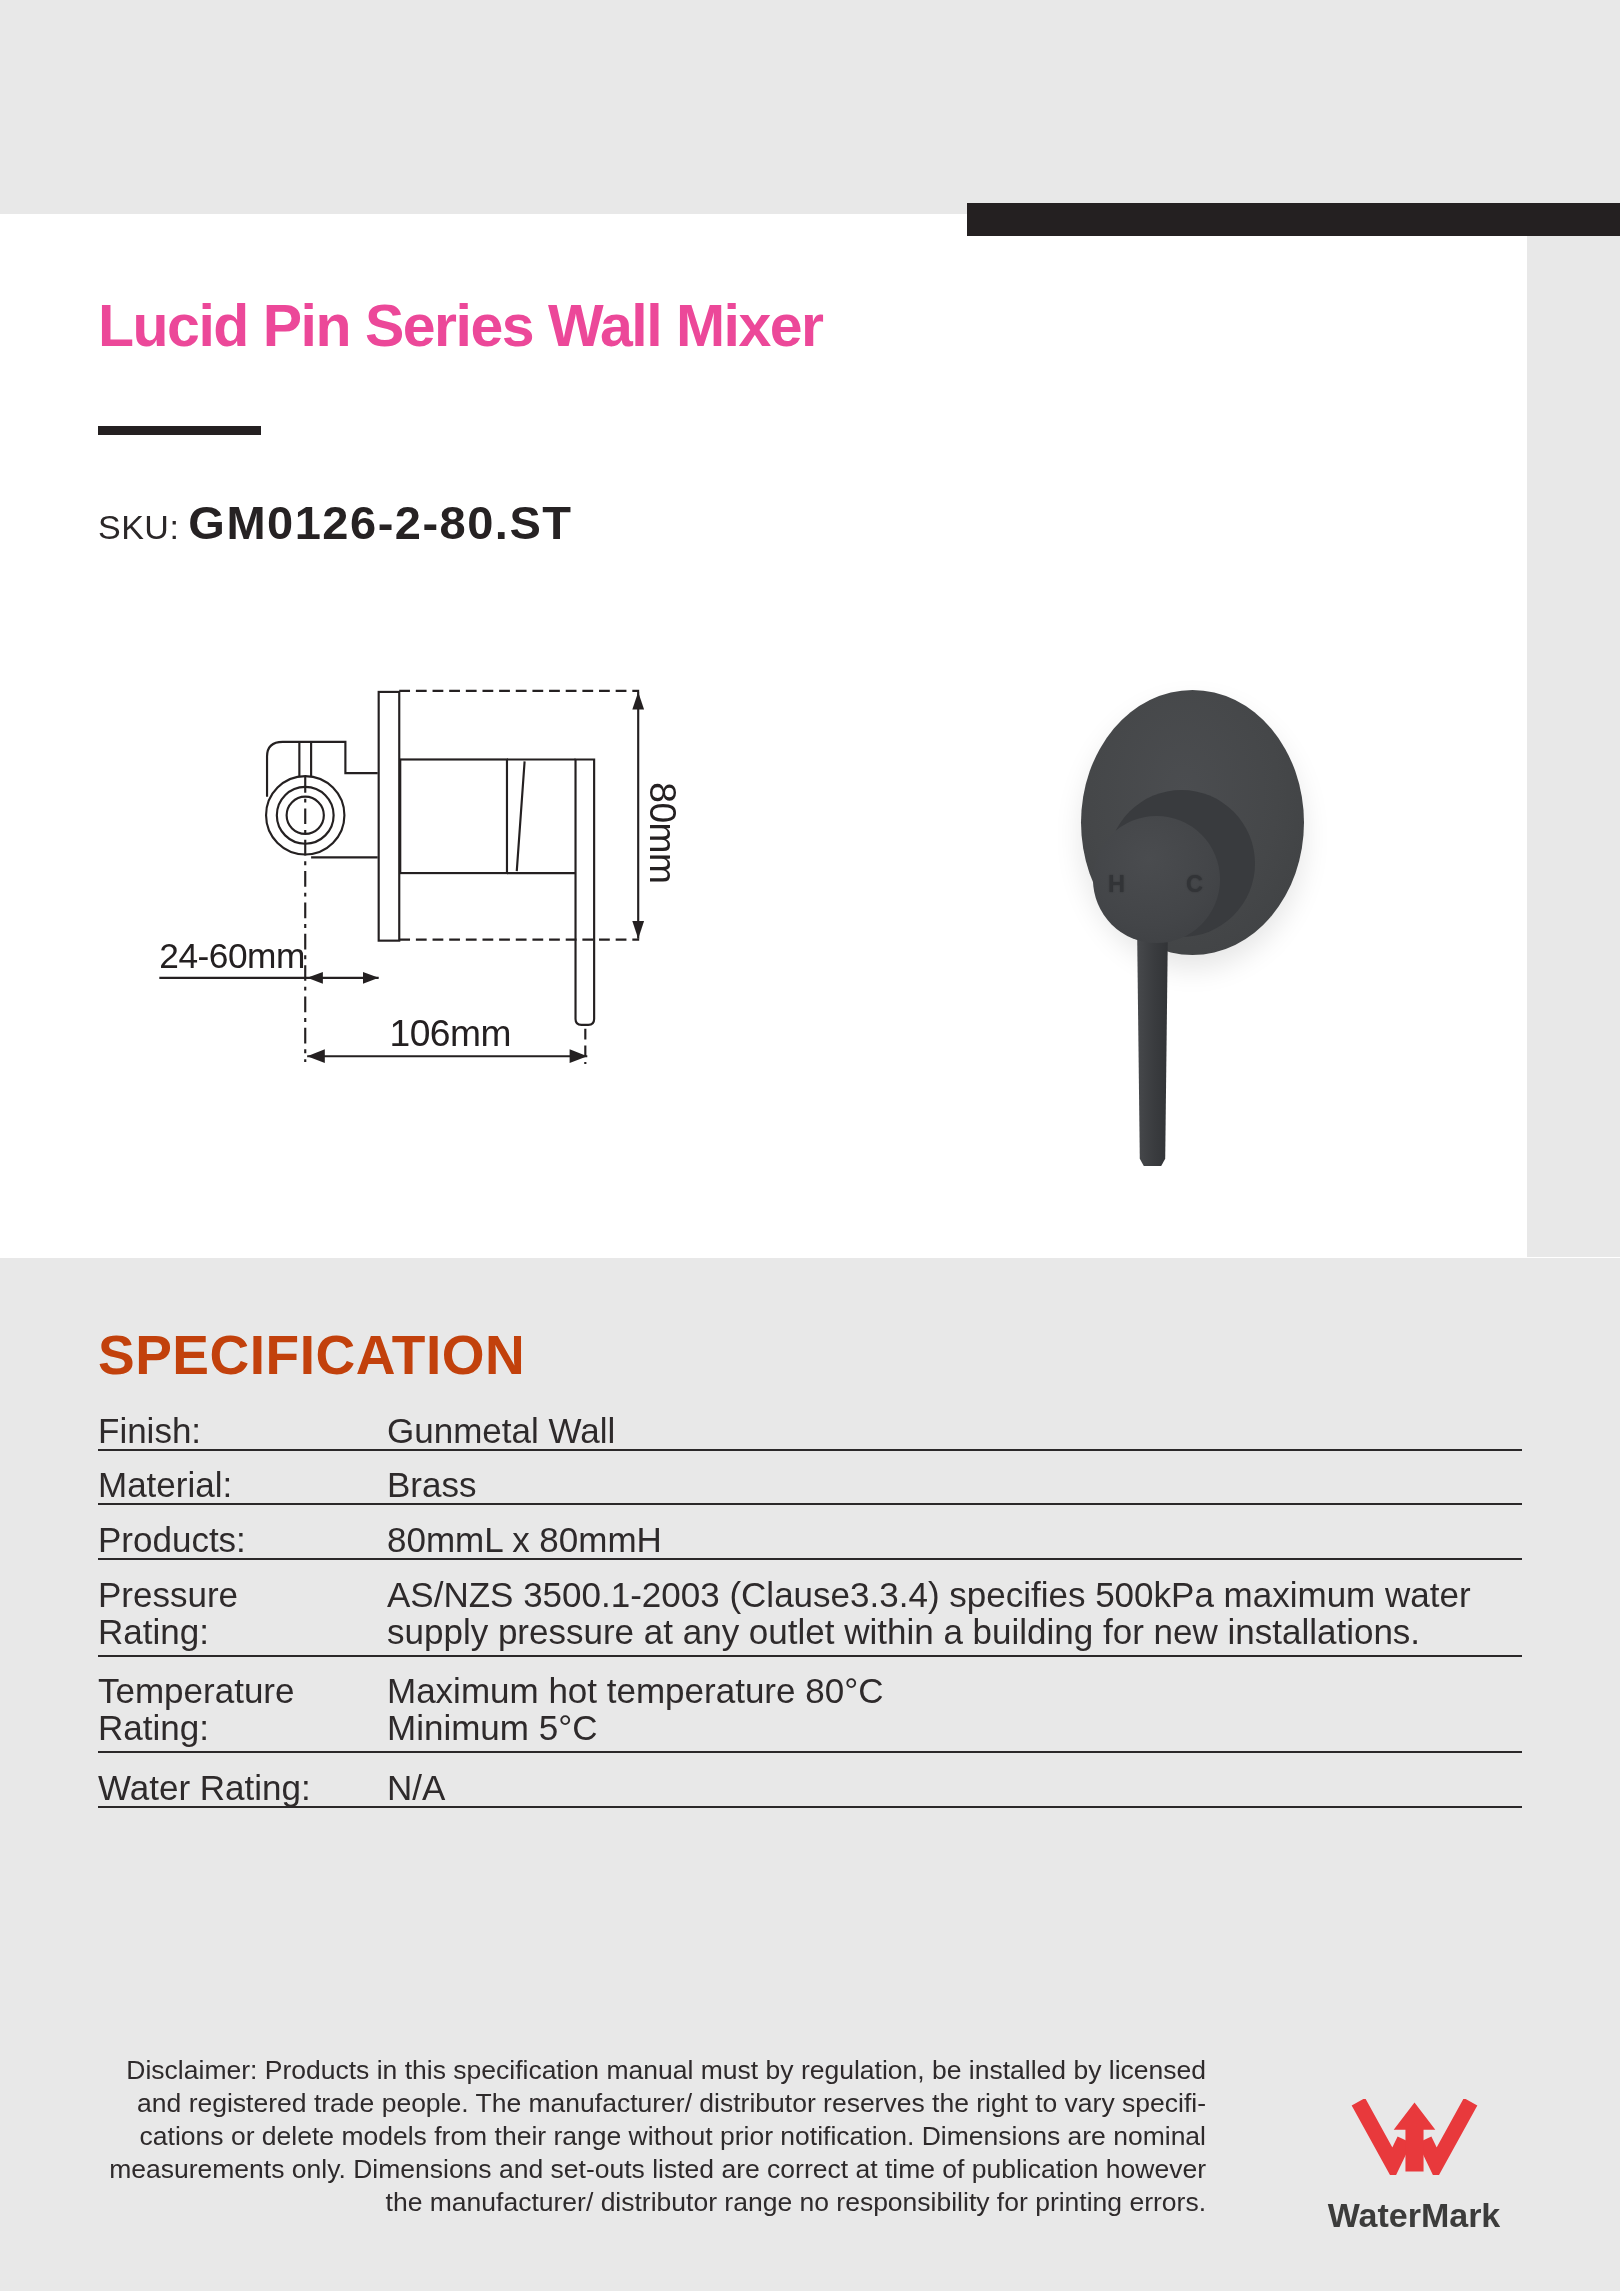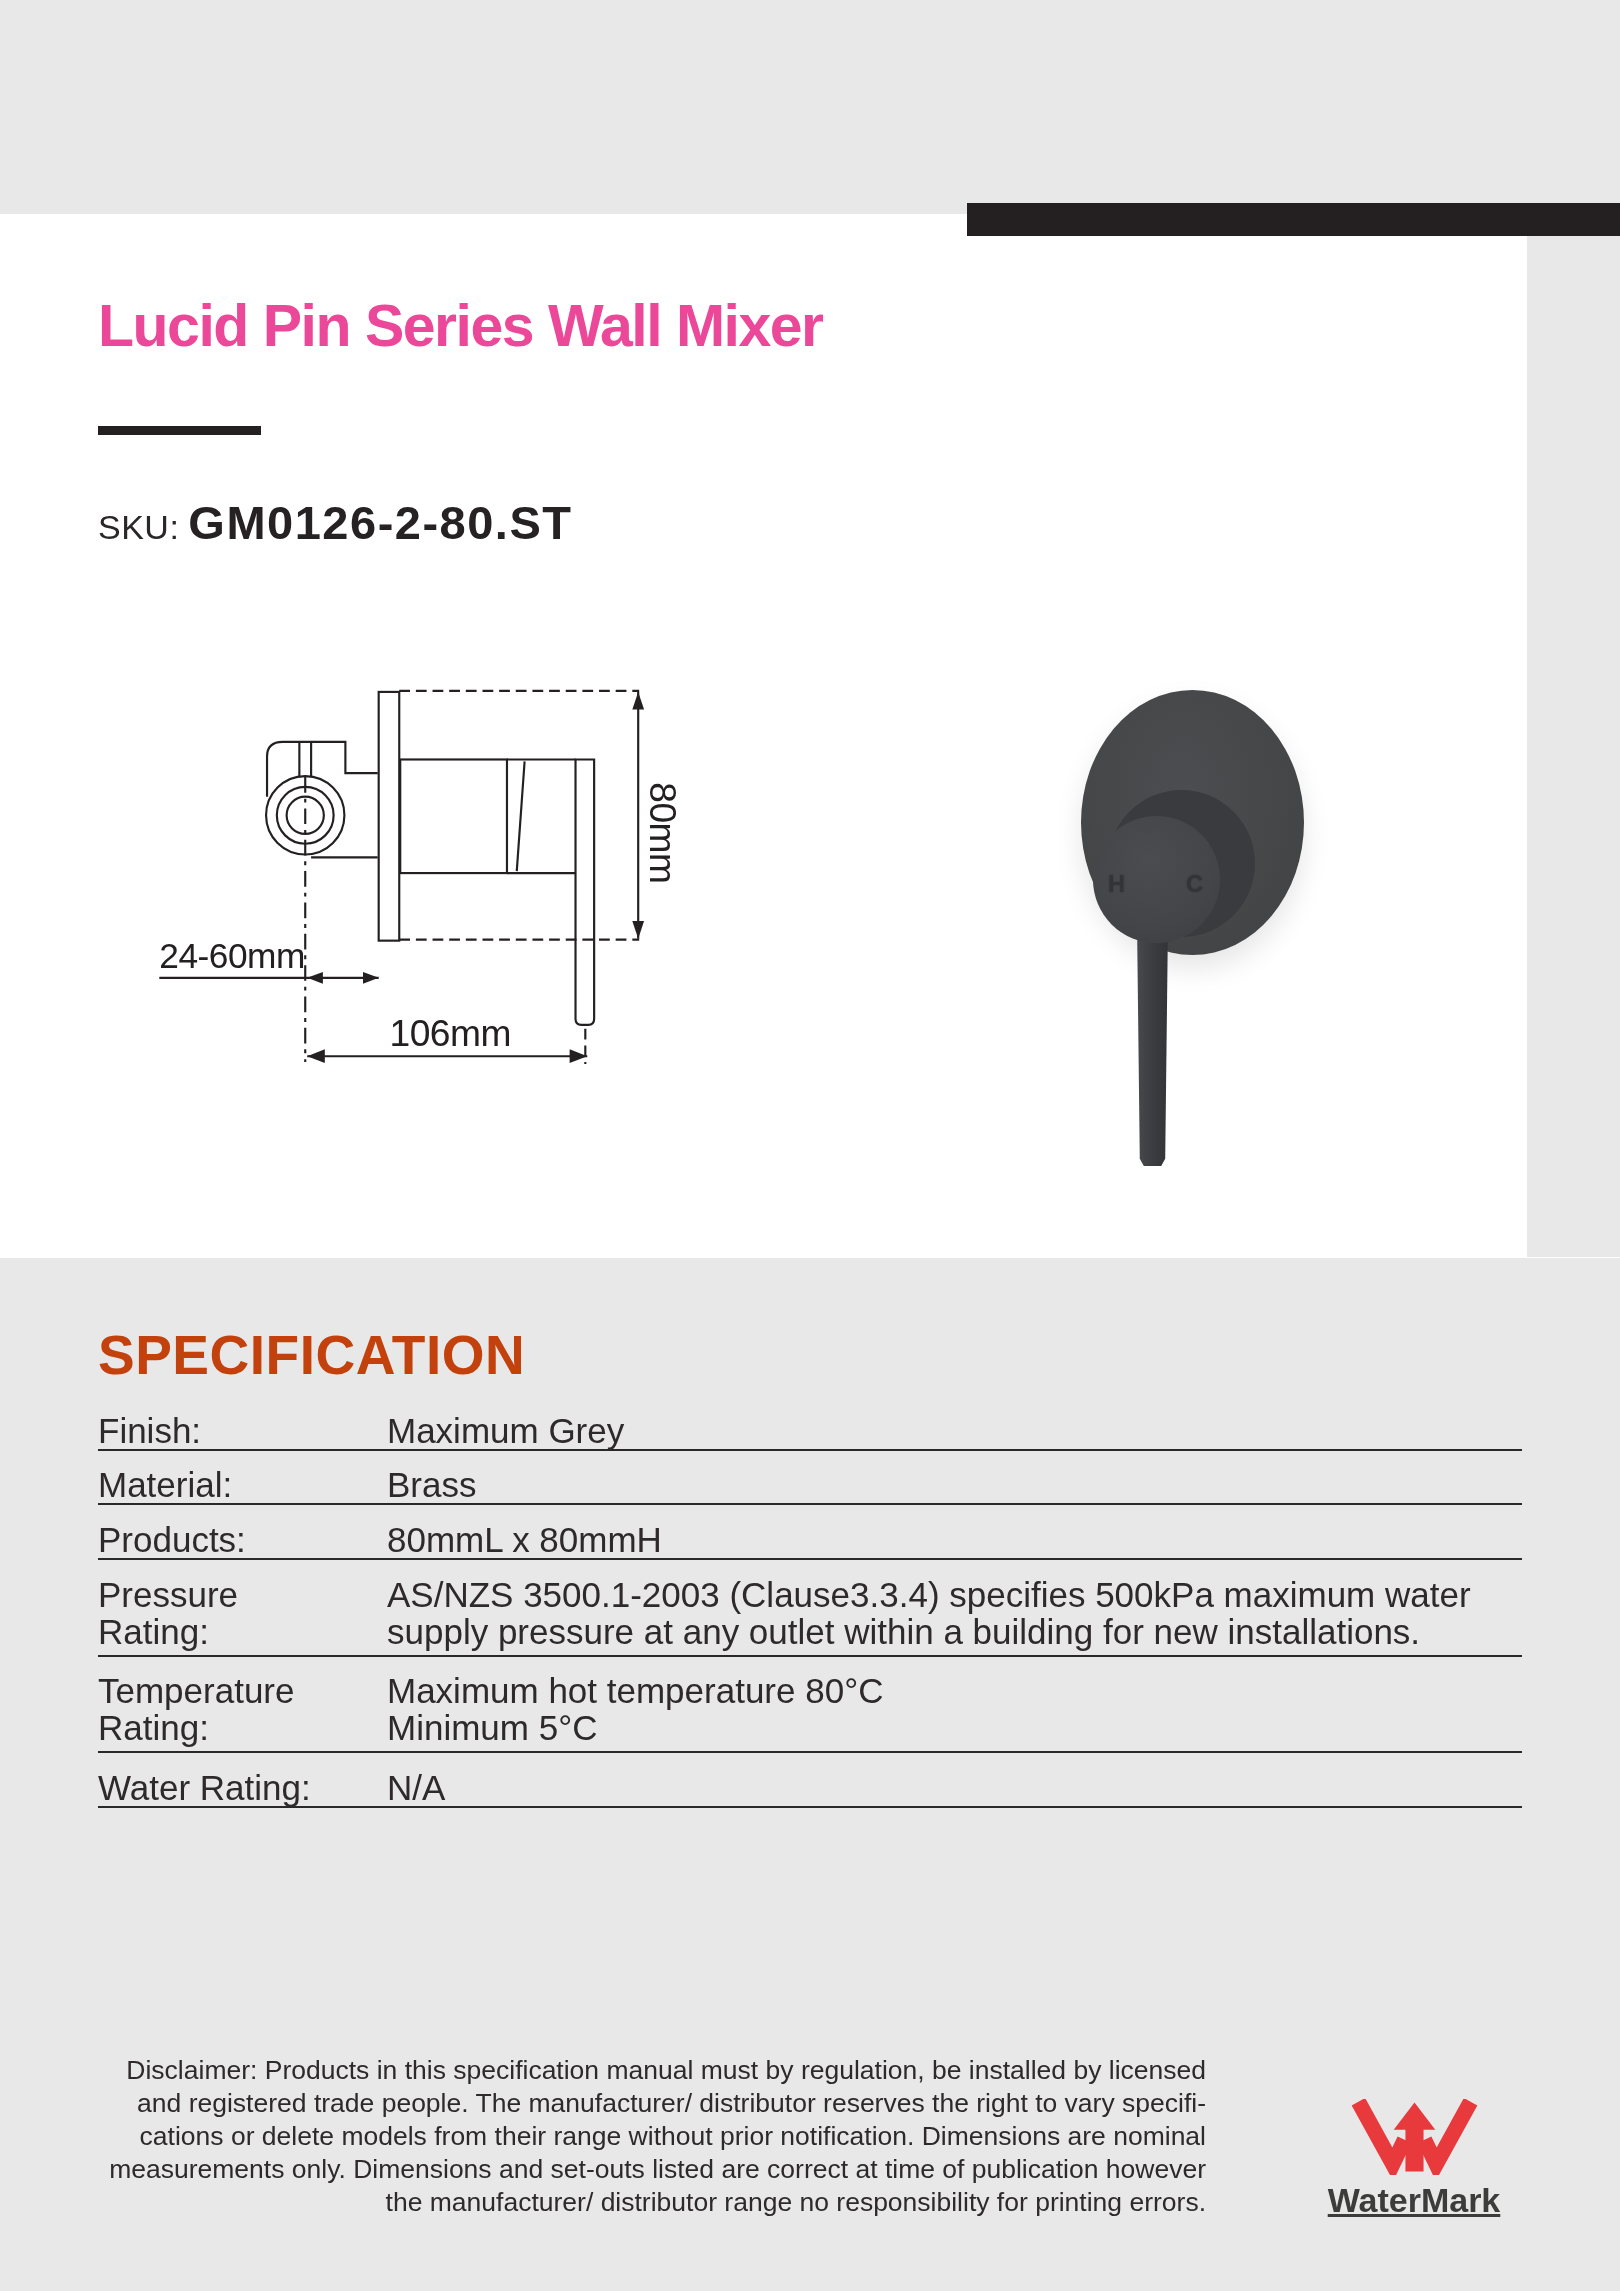--- a/index.html
+++ b/index.html
@@ -75,21 +75,21 @@
   }
   .spec-value{
     flex:1 1 auto;font-size:35px;line-height:37px;color:#2e2a2b;white-space:pre-line;
   }
 
   .disclaimer{left:98px;top:2054px;width:1108px;font-size:26.5px;line-height:33px;color:#2e2a2b;}
   .disclaimer span{display:block;text-align:right;}
 
   .watermark{left:1326px;top:2099px;width:176px;text-align:center;}
   .watermark svg{display:block;margin:0 auto;}
-  .watermark-text{margin-top:6px;font-size:34px;font-weight:700;letter-spacing:0px;color:#3c3c3b;text-decoration:underline;}
+  .watermark-text{margin-top:21px;font-size:34px;font-weight:700;letter-spacing:0px;color:#3c3c3b;}
 </style>
 </head>
 <body>
 
 <div class="page">
 
   <div class="abs gray-band"></div>
   <div class="abs dark-bar"></div>
   <div class="abs right-strip"></div>
   <div class="abs bottom-section"></div>
@@ -143,21 +143,21 @@
   <div class="abs lever-rod"></div>
   <div class="abs knob"></div>
   <div class="abs hc-letter hc-h">H</div>
   <div class="abs hc-letter hc-c">C</div>
 
   <div class="abs spec-heading">SPECIFICATION</div>
 
   <div class="abs spec-table">
     <div class="spec-row">
       <div class="spec-label">Finish:</div>
-      <div class="spec-value">Maximum Grey</div>
+      <div class="spec-value">Gunmetal Wall</div>
     </div>
     <div class="spec-row">
       <div class="spec-label">Material:</div>
       <div class="spec-value">Brass</div>
     </div>
     <div class="spec-row">
       <div class="spec-label">Products:</div>
       <div class="spec-value">80mmL x 80mmH</div>
     </div>
     <div class="spec-row two-line">

